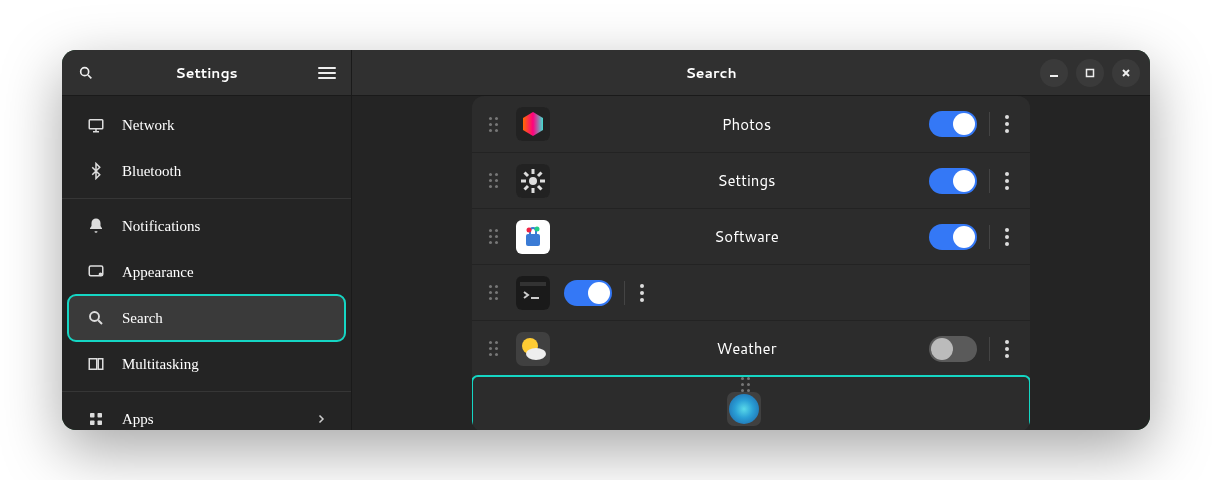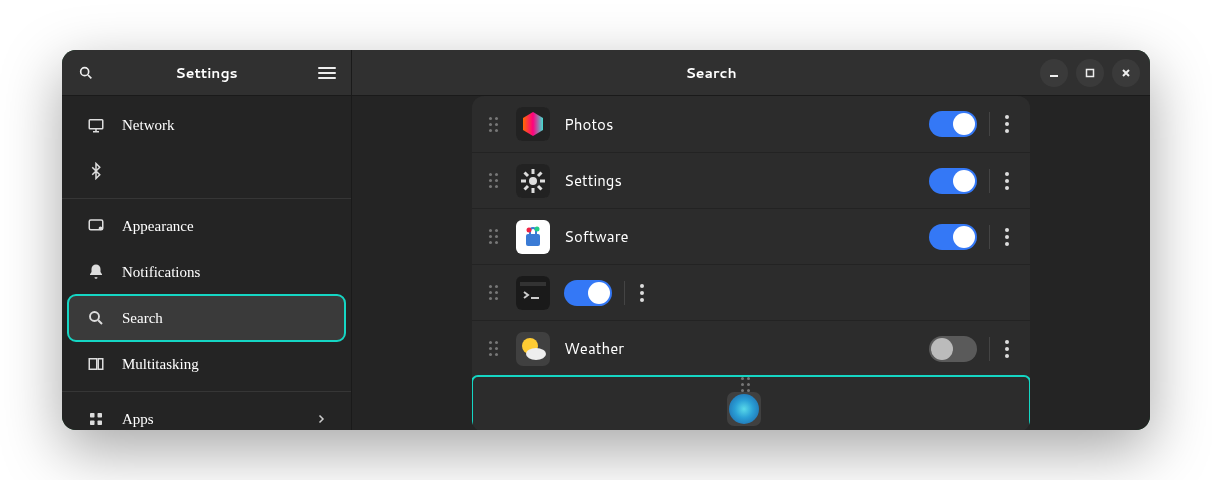--- a/index.html
+++ b/index.html
@@ -86,20 +86,21 @@
   
   .main {
     background: #242424;
     display: flex; flex-direction: column;
     overflow: hidden;
   }
   .content-scroll {
     flex: 1;
     overflow-y: auto;
     padding: 0 120px 24px 120px;
+    text-align: center;
   }
   .rows-wrap {
     background: #2c2c2c;
     border-radius: 12px;
     overflow: hidden;
   }
   .row {
     display: flex; align-items: center;
     height: 56px;
     padding: 0 10px 0 10px;
@@ -218,38 +219,39 @@
             </svg>
           </span>
           <span class="side-label">Network</span>
         </div>
         <div class="side-item">
           <span class="side-icon">
             <svg width="18" height="18" viewBox="0 0 24 24" fill="none" stroke="currentColor" stroke-width="2">
               <path d="M7 7l10 10-5 5V2l5 5L7 17"></path>
             </svg>
           </span>
+          <span class="side-label">Bluetooth</span>
         </div>
         <div class="side-sep"></div>
+        <div class="side-item">
+          <span class="side-icon">
+            <svg width="18" height="18" viewBox="0 0 24 24" fill="currentColor">
+              <path d="M12 2a6 6 0 00-6 6v4l-2 3v1h16v-1l-2-3V8a6 6 0 00-6-6zM10 19a2 2 0 104 0"></path>
+            </svg>
+          </span>
+          <span class="side-label">Notifications</span>
+        </div>
         <div class="side-item">
           <span class="side-icon">
             <svg width="18" height="18" viewBox="0 0 24 24" fill="none" stroke="currentColor" stroke-width="2">
               <rect x="3" y="4" width="18" height="13" rx="2"></rect>
               <circle cx="18" cy="15" r="1.5" fill="currentColor"></circle>
             </svg>
           </span>
           <span class="side-label">Appearance</span>
-        </div>
-        <div class="side-item">
-          <span class="side-icon">
-            <svg width="18" height="18" viewBox="0 0 24 24" fill="currentColor">
-              <path d="M12 2a6 6 0 00-6 6v4l-2 3v1h16v-1l-2-3V8a6 6 0 00-6-6zM10 19a2 2 0 104 0"></path>
-            </svg>
-          </span>
-          <span class="side-label">Notifications</span>
         </div>
         <div class="side-item active highlight-cyan">
           <span class="side-icon">
             <svg width="18" height="18" viewBox="0 0 24 24" fill="none" stroke="currentColor" stroke-width="2.5">
               <circle cx="10" cy="10" r="6"></circle>
               <path d="M20 20l-5-5"></path>
             </svg>
           </span>
           <span class="side-label">Search</span>
         </div>

